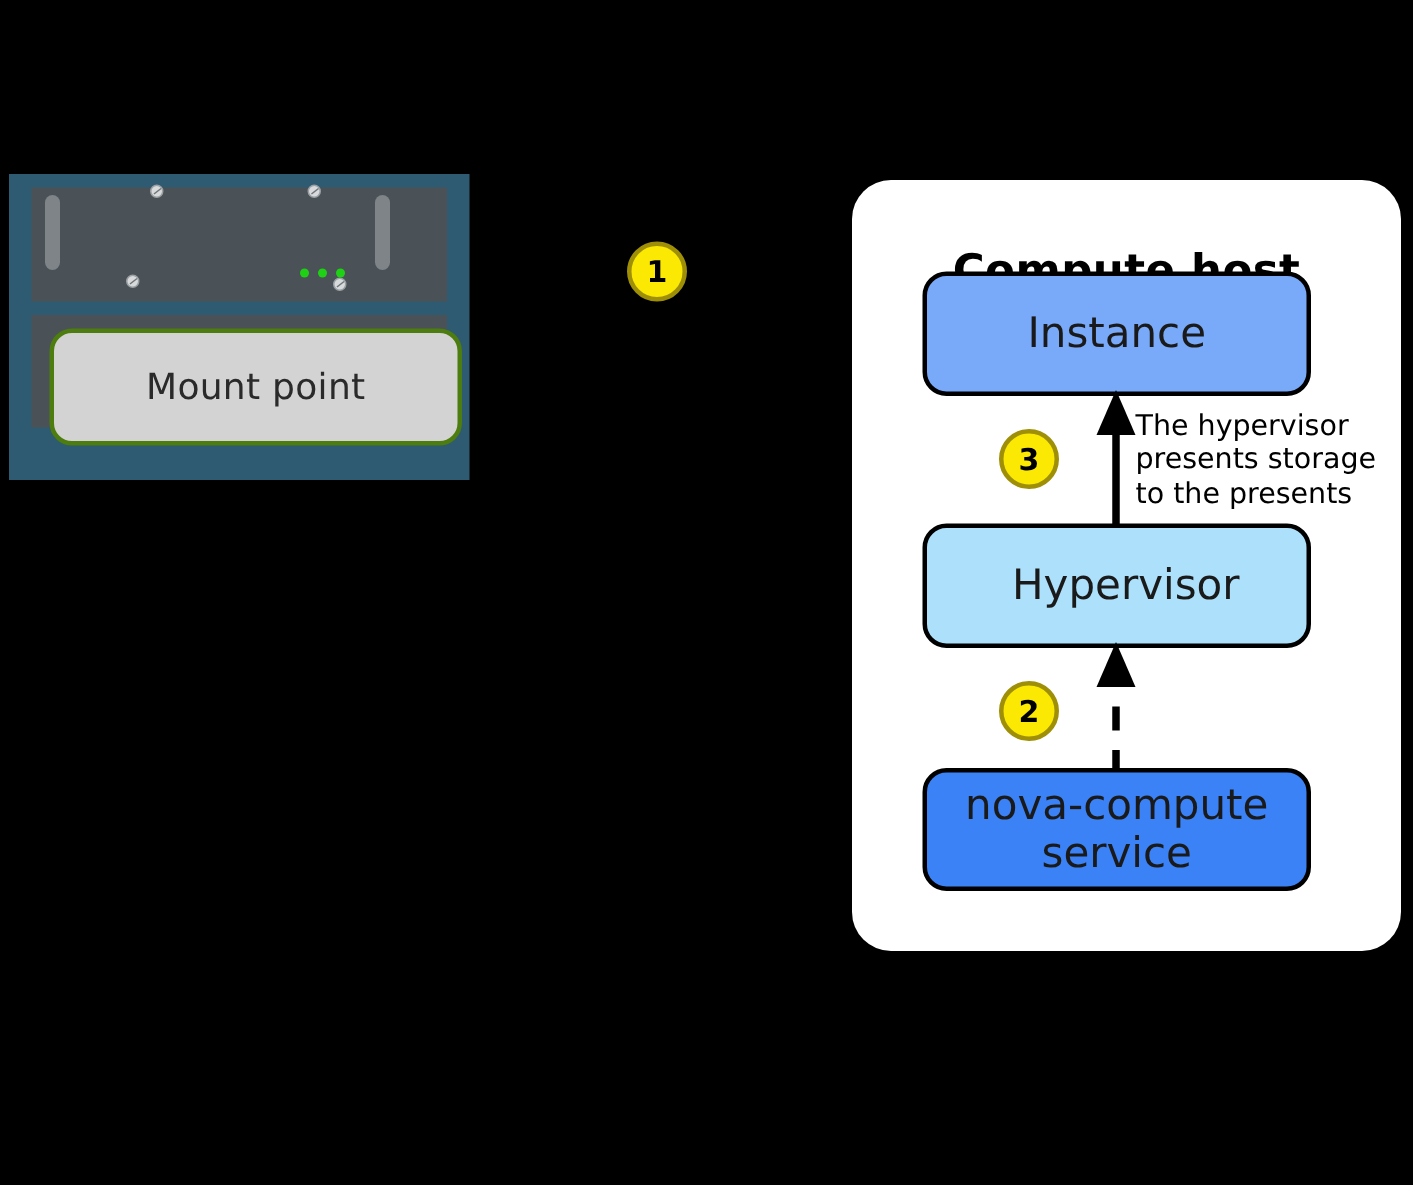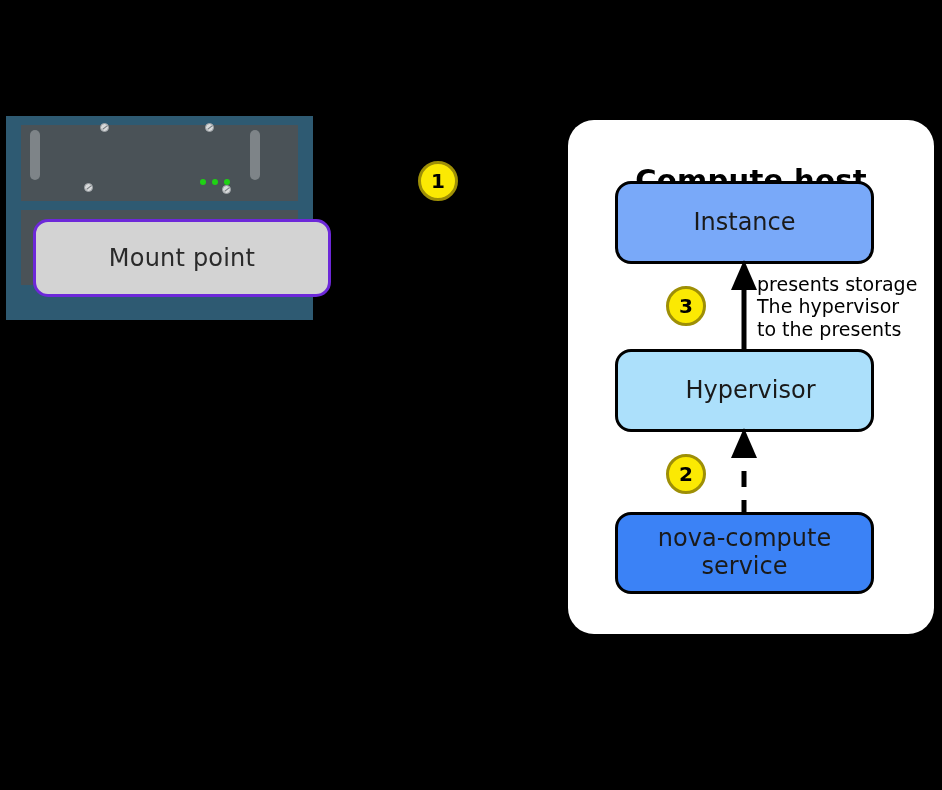--- a/index.html
+++ b/index.html
@@ -86,24 +86,24 @@
     background: #1fd114;
   }
   #led-1 { left: 200px; top: 179px; }
   #led-2 { left: 212px; top: 179px; }
   #led-3 { left: 224px; top: 179px; }
 
   #mount-point-box {
     position: absolute;
     left: 33px;
     top: 219px;
-    width: 298px;
+    width: 275px;
     height: 78px;
     background: #d3d3d3;
-    border: 3px solid #6d28d9;
+    border: 3px solid #4d7c0f;
     border-radius: 15px;
     box-sizing: border-box;
     display: flex;
     align-items: center;
     justify-content: center;
     font-size: 24px;
     color: #2a2a2a;
     letter-spacing: 0.2px;
   }
 
@@ -153,21 +153,21 @@
 
   .node-box {
     position: absolute;
     border: 3px solid #000000;
     border-radius: 16px;
     box-sizing: border-box;
     display: flex;
     align-items: center;
     justify-content: center;
     text-align: center;
-    font-size: 24px;
+    font-size: 28px;
     color: #1a1a1a;
     line-height: 1.15;
   }
   #instance-box {
     left: 47px;
     top: 61px;
     width: 259px;
     height: 83px;
     background: #79a9f9;
   }
@@ -247,22 +247,22 @@
   <div class="node-box" id="instance-box">
     <span>Instance</span>
   </div>
 
   <svg class="arrow" id="arrow-hypervisor-instance" viewBox="0 0 30 92" preserveAspectRatio="none">
     <line x1="15" y1="92" x2="15" y2="26" stroke="#000000" stroke-width="5"></line>
     <polygon points="15,0 28,30 2,30" fill="#000000"></polygon>
   </svg>
 
   <div id="hypervisor-note">
+    <div>The hypervisor</div>
     <div>presents storage</div>
-    <div>The hypervisor</div>
     <div>to the presents</div>
   </div>
 
   <div class="node-box" id="hypervisor-box">
     <span>Hypervisor</span>
   </div>
 
   <svg class="arrow" id="arrow-nova-hypervisor" viewBox="0 0 30 88" preserveAspectRatio="none">
     <line x1="15" y1="88" x2="15" y2="26" stroke="#000000" stroke-width="5" stroke-dasharray="16,13"></line>
     <polygon points="15,0 28,30 2,30" fill="#000000"></polygon>

